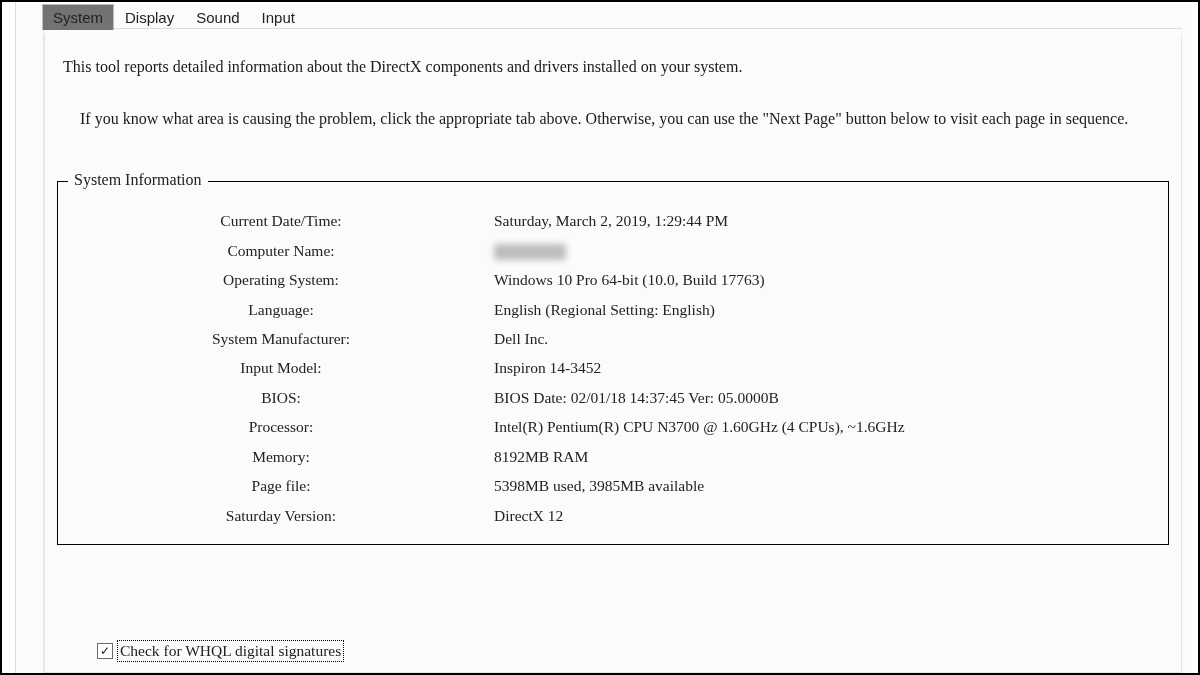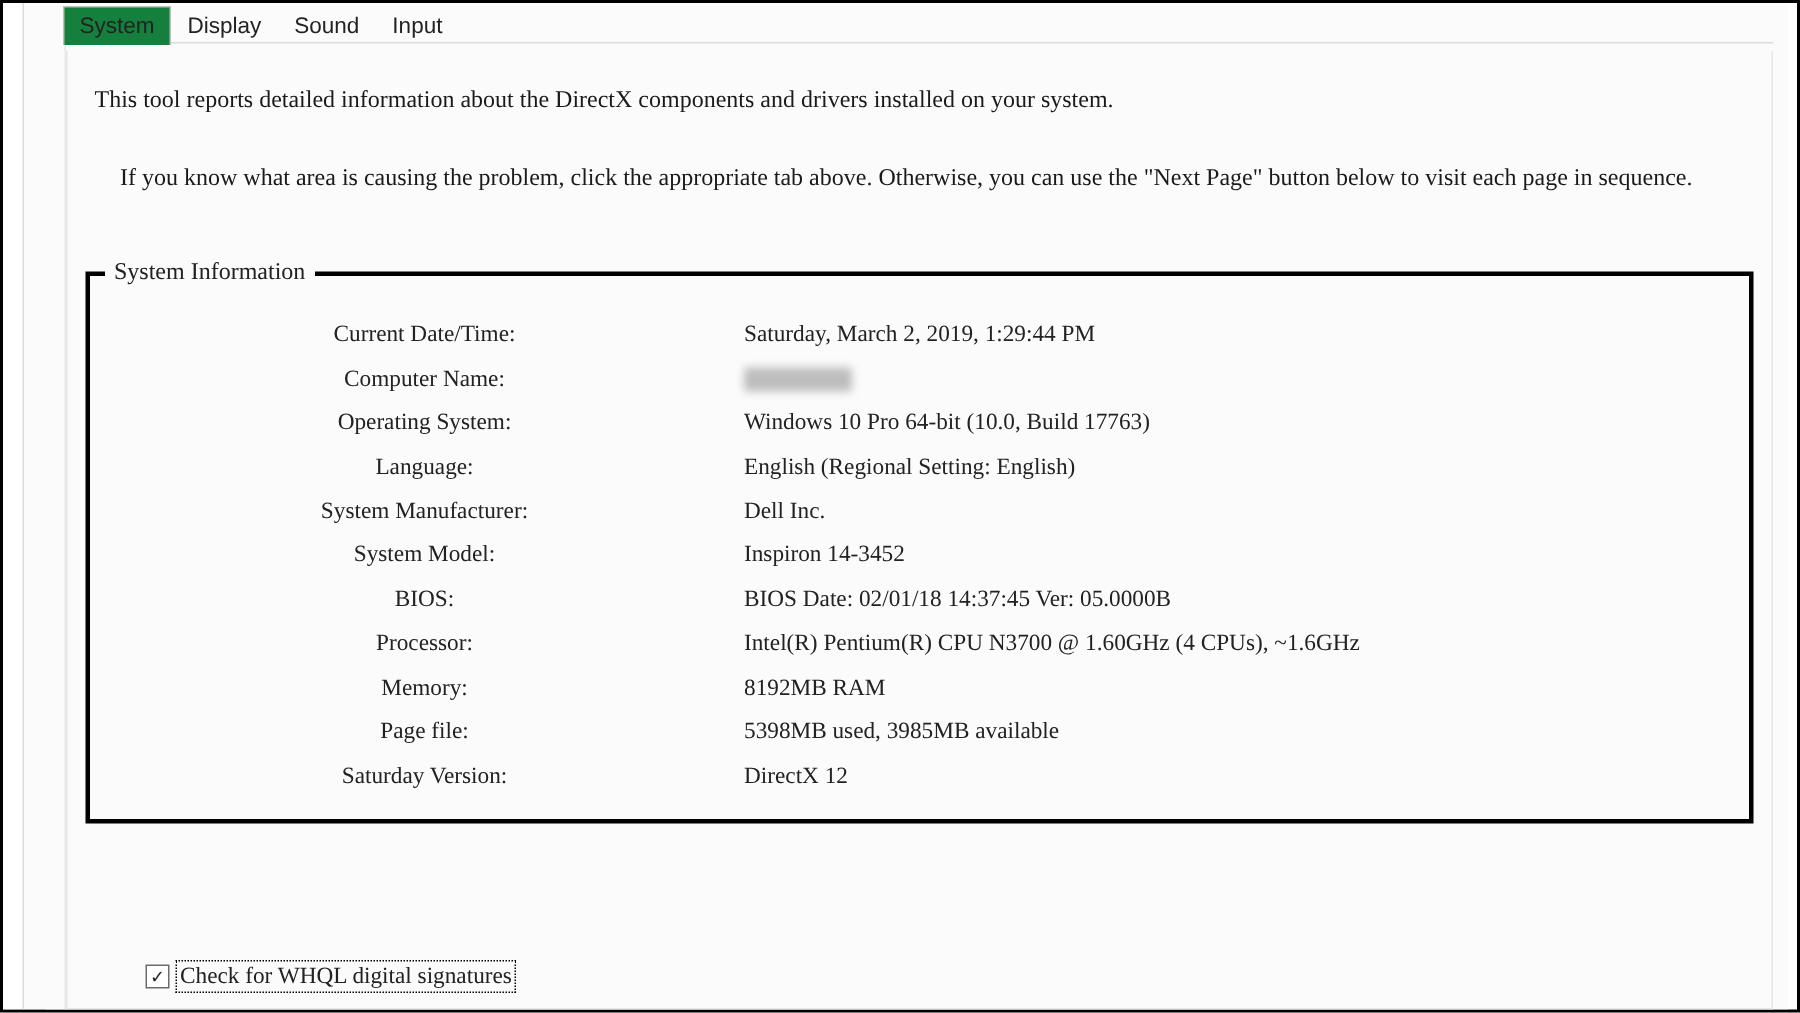--- a/index.html
+++ b/index.html
@@ -40,21 +40,21 @@
       height: 26px;
       line-height: 22px;
       padding: 2px 10px 0 10px;
       color: #222;
       font-size: 15px;
       border: 1px solid transparent;
       border-bottom: none;
       cursor: default;
     }
     .tab.active {
-      background: #15803d;
+      background: #737373;
       border-color: #bdbdbd;
       border-bottom-color: #fff;
       position: relative;
       top: 0;
     }
     .tabline {
       position: absolute;
       left: 26px; right: 10px; top: 24px;
       height: 1px;
       background: #dcdcdc;
@@ -72,21 +72,21 @@
       color: #1a1a1a;
       font-size: 16px;
       line-height: 1.35;
       padding: 8px 6px 0 6px;
     }
     .intro p + p { margin-top: 30px; margin-left: 17px; }
     .groupbox {
       position: relative;
       margin-top: 52px;
       padding: 24px 22px 14px 18px;
-      border: 3px solid #000000;
+      border: 1px solid #000000;
       background: #fbfbfb;
     }
     .groupbox .legend {
       position: absolute;
       top: -11px;
       left: 10px;
       background: #fbfbfb;
       padding: 0 6px;
       font-size: 16px;
       color: #222;
@@ -175,21 +175,21 @@
       </div>
       <div class="kv">
         <div class="k">Language:</div>
         <div class="v">English (Regional Setting: English)</div>
       </div>
       <div class="kv">
         <div class="k">System Manufacturer:</div>
         <div class="v">Dell Inc.</div>
       </div>
       <div class="kv">
-        <div class="k">System Model:</div>
+        <div class="k">Input Model:</div>
         <div class="v">Inspiron 14-3452</div>
       </div>
       <div class="kv">
         <div class="k">BIOS:</div>
         <div class="v">BIOS Date: 02/01/18 14:37:45 Ver: 05.0000B</div>
       </div>
       <div class="kv">
         <div class="k">Processor:</div>
         <div class="v">Intel(R) Pentium(R) CPU  N3700  @ 1.60GHz (4 CPUs), ~1.6GHz</div>
       </div>

